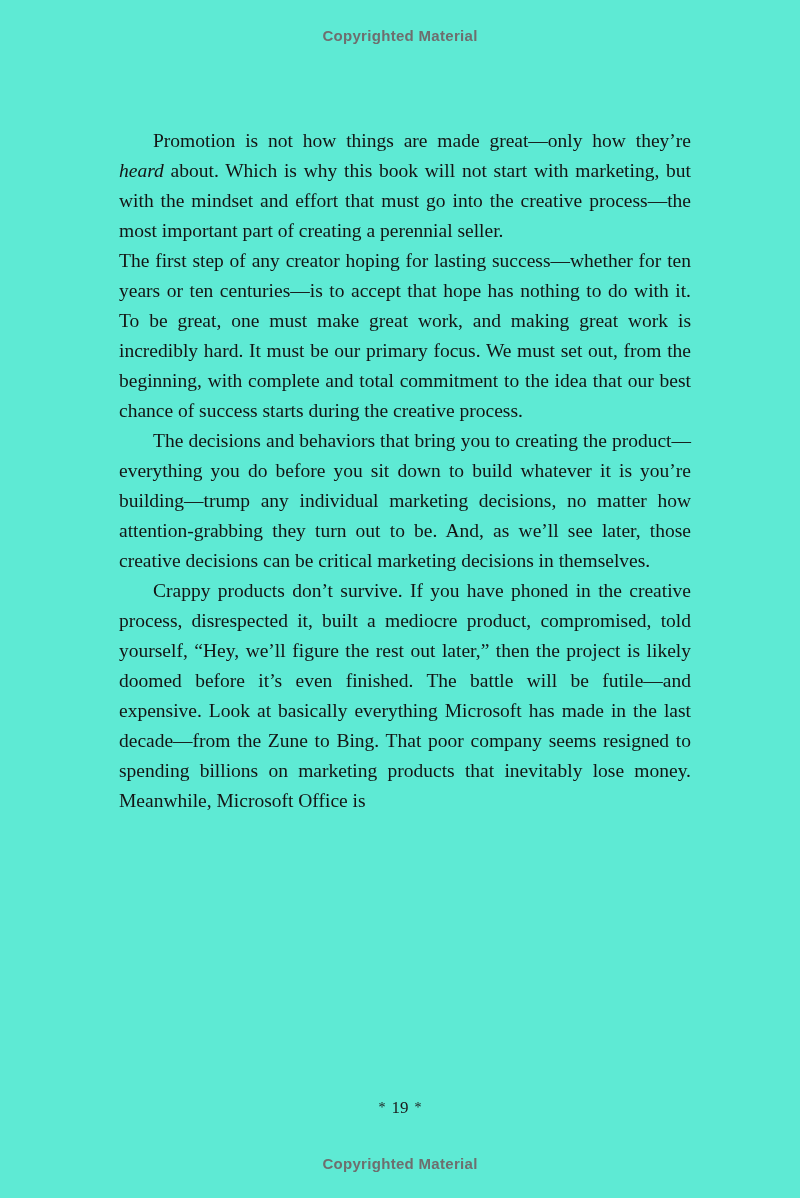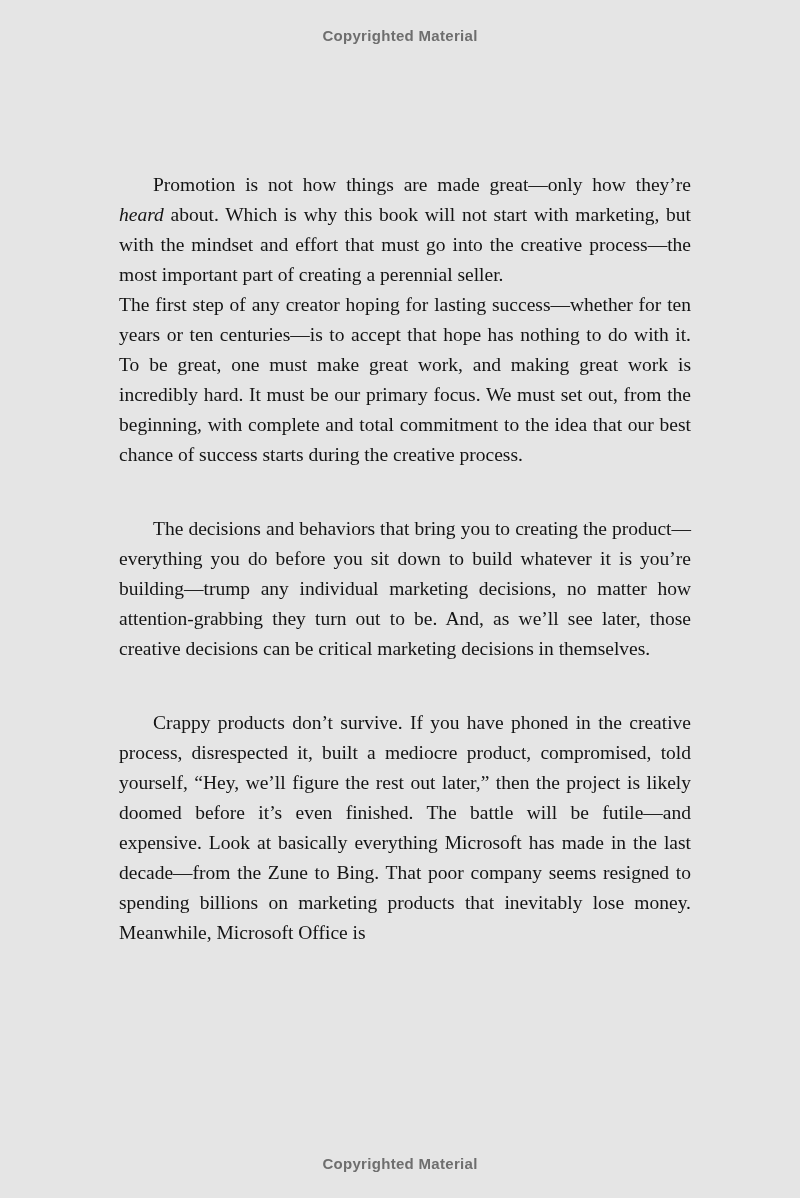--- a/index.html
+++ b/index.html
@@ -5,21 +5,21 @@
   html, body {
     margin: 0;
     padding: 0;
     background: #ffffff;
   }
   .book-page {
     position: relative;
     width: 800px;
     height: 1198px;
     margin: 0 auto;
-    background: #e5e5e5;
+    background: #5eead4;
     color: #1a1a1a;
     overflow: hidden;
   }
   .copyright-line {
     position: absolute;
     left: 0;
     width: 100%;
     text-align: center;
     font-family: "Liberation Sans", sans-serif;
     font-size: 15px;
@@ -51,21 +51,20 @@
     line-height: 30px;
     text-align: justify;
     color: #141414;
   }
   .text-block p {
     margin: 0;
     padding: 0;
   }
   .text-block p.indent {
     text-indent: 34px;
-    margin-top: 44px;
   }
   .section-heading {
     margin: 44px 0 20px 0;
     font-family: "Liberation Serif", "DejaVu Serif", serif;
     font-size: 27px;
     font-style: italic;
     font-weight: normal;
     line-height: 32px;
     text-align: left;
     color: #111111;
@@ -103,16 +102,17 @@
 
 
     <p class="noindent">The first step of any creator hoping for lasting success—whether for ten years or ten centuries—is to accept that hope has nothing to do with it. To be great, one must make great work, and making great work is incredibly hard. It must be our primary focus. We must set out, from the beginning, with complete and total commitment to the idea that our best chance of success starts during the creative process.</p>
 
     <p class="indent">The decisions and behaviors that bring you to creating the product—everything you do before you sit down to build whatever it is you’re building—trump any individual marketing decisions, no matter how attention-grabbing they turn out to be. And, as we’ll see later, those creative decisions can be critical marketing decisions in themselves.</p>
 
     <p class="indent">Crappy products don’t survive. If you have phoned in the creative process, disrespected it, built a mediocre product, compromised, told yourself, “Hey, we’ll figure the rest out later,” then the project is likely doomed before it’s even finished. The battle will be futile—and expensive. Look at basically everything Microsoft has made in the last decade—from the Zune to Bing. That poor company seems resigned to spending billions on marketing products that inevitably lose money. Meanwhile, Microsoft Office is</p>
 
   </div>
 
+  <div class="page-footer"><span class="ornament">*</span><span>19</span><span class="ornament">*</span></div>
 
   <div class="copyright-line copyright-bottom">Copyrighted Material</div>
 
 </div>
 
 </body></html>

